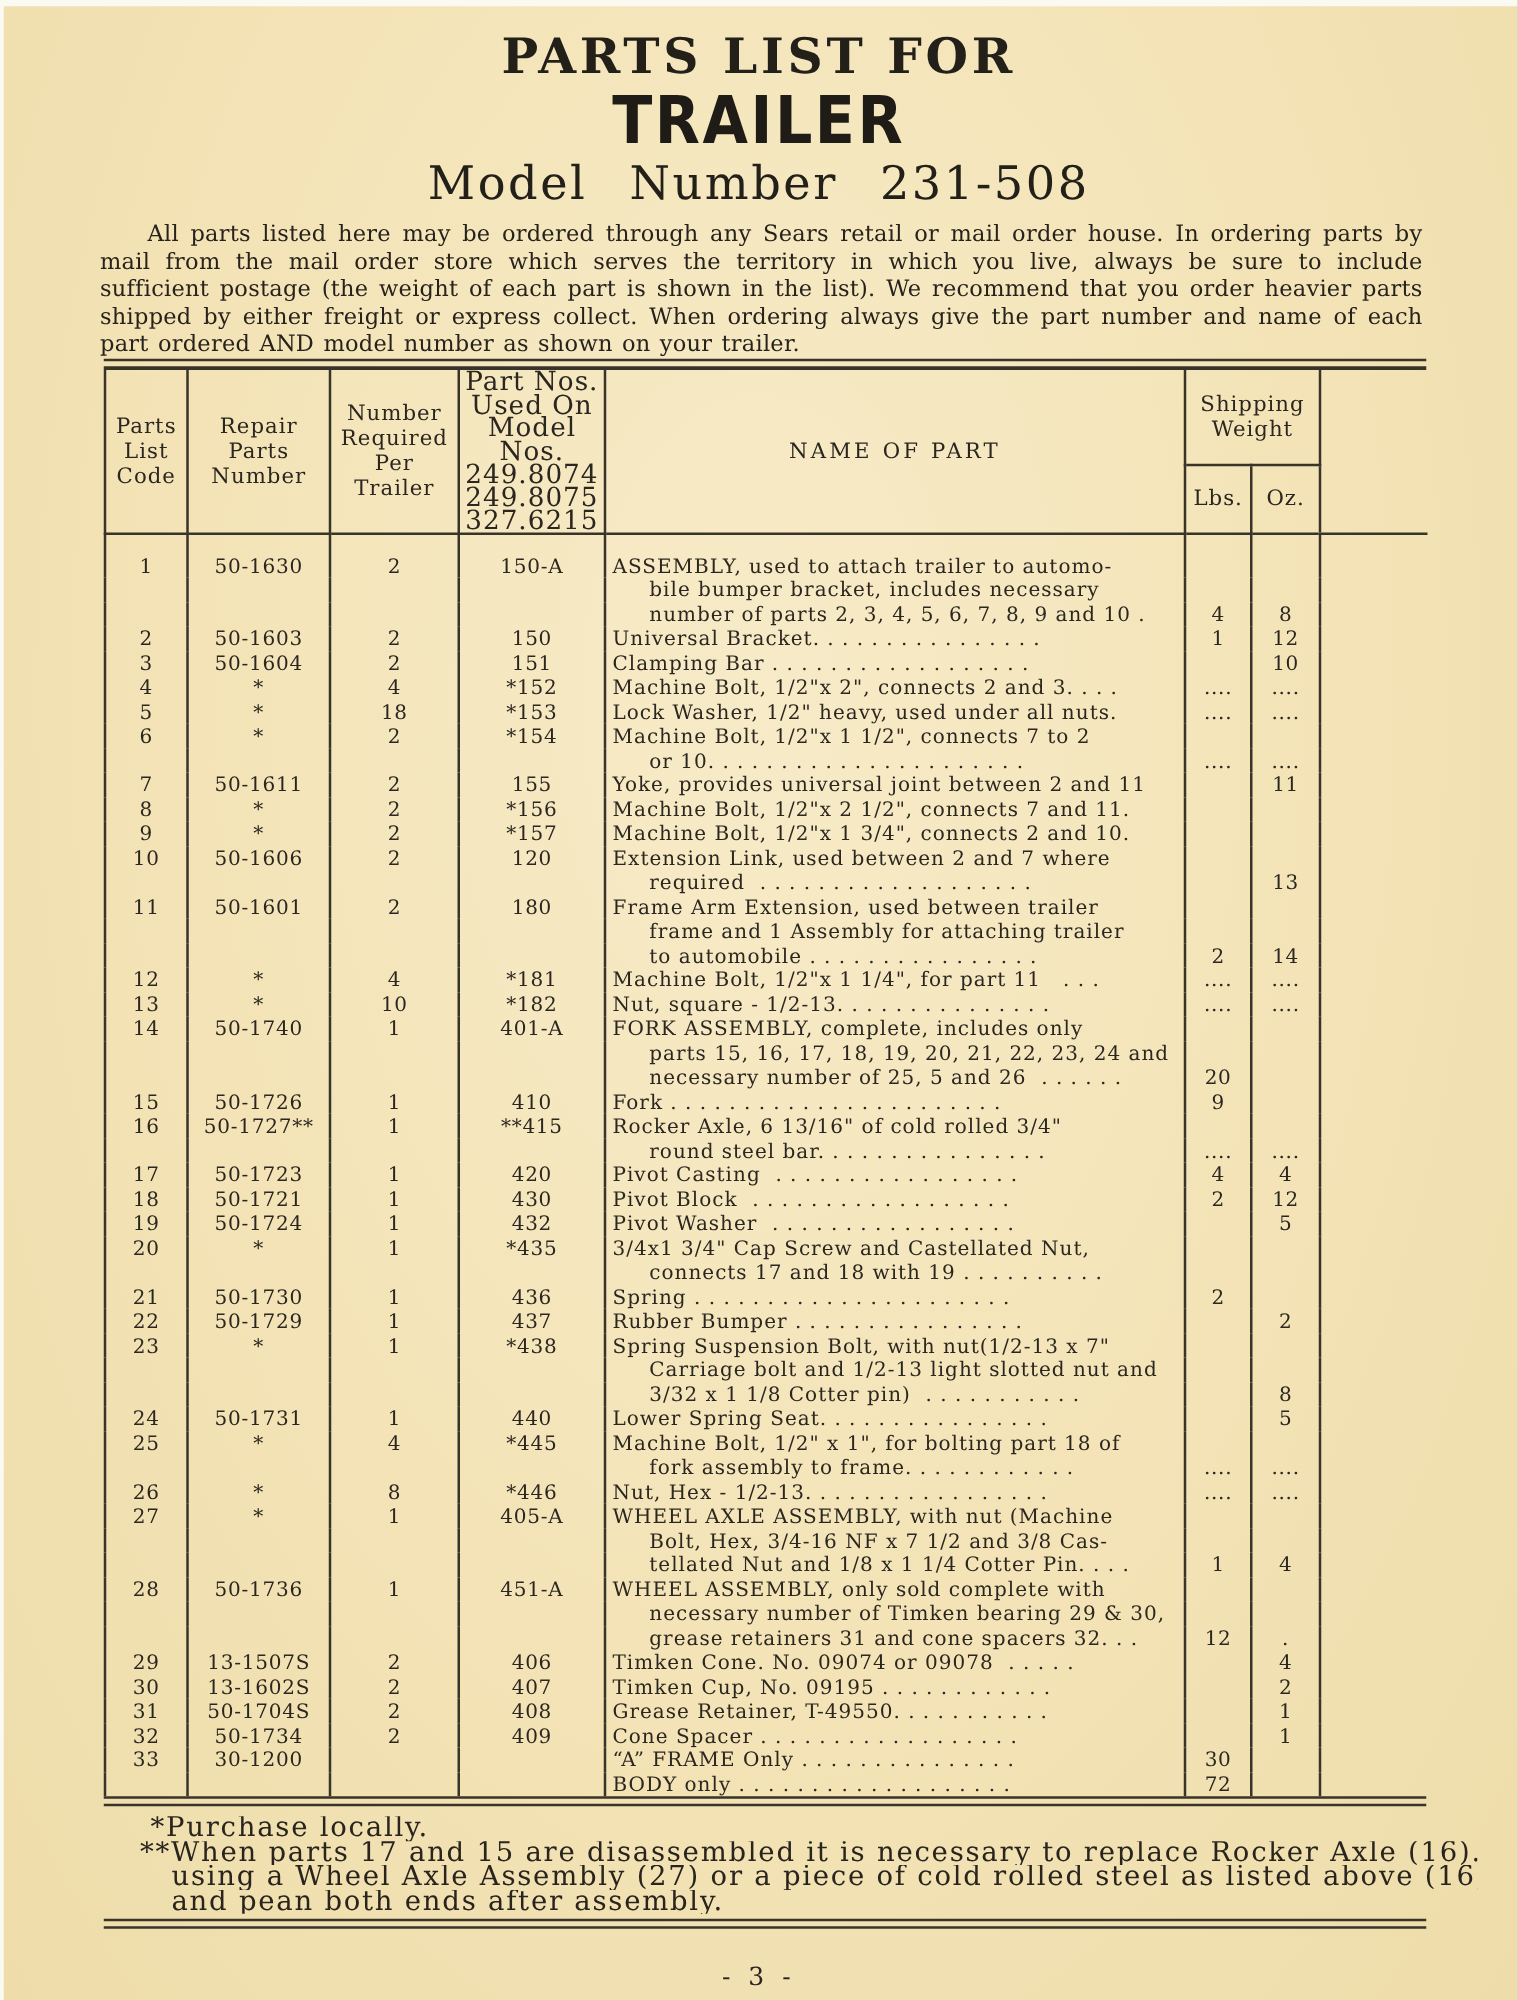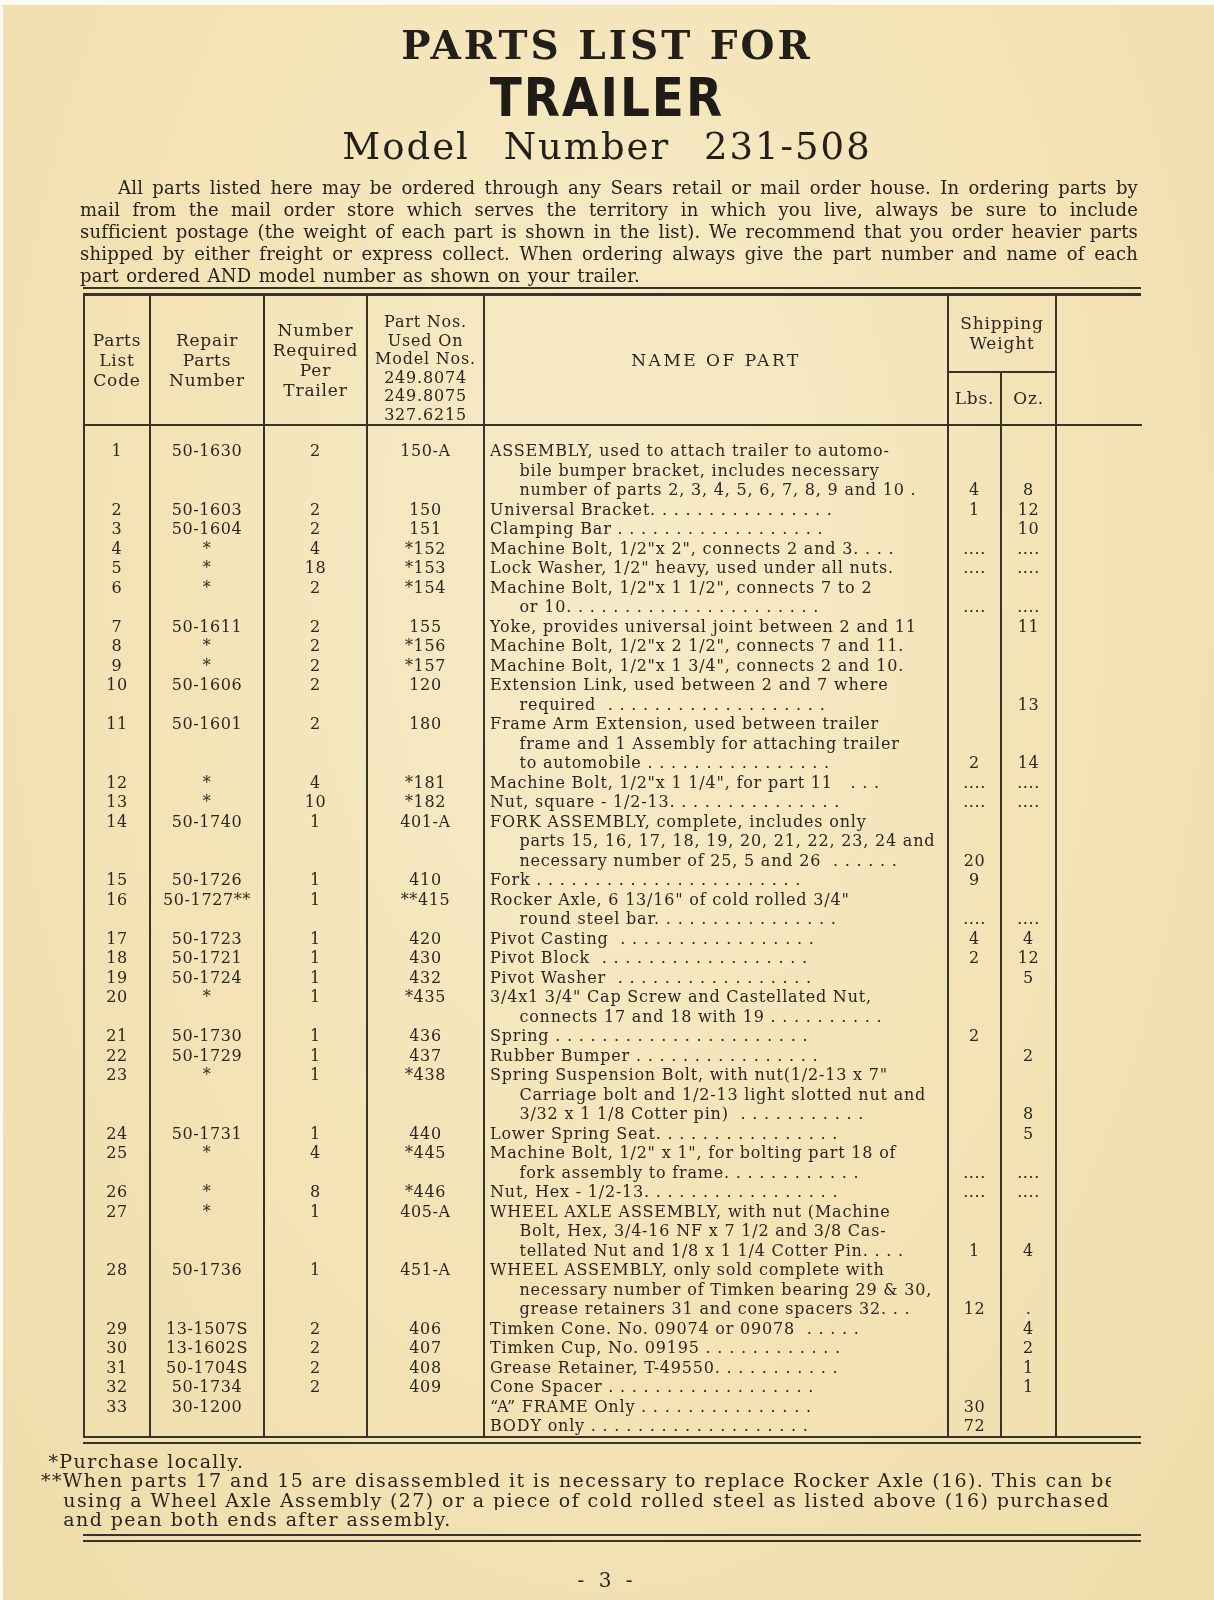--- a/index.html
+++ b/index.html
@@ -46,39 +46,39 @@
 
   th,td{padding:0;font-weight:normal;}
   thead th{
     border-bottom:2px solid #39342a;
     text-align:center;vertical-align:middle;
     font-size:17px;line-height:20px;white-space:pre-line;
     letter-spacing:.8px;color:#2b2720;
   }
   .vl{border-right:2px solid #39342a;}
   .vl-first{border-left:2px solid #39342a;}
-  .th-partnos{vertical-align:top;padding-top:17px;font-size:16px;line-height:18.5px;}
+  .th-partnos{vertical-align:top;padding-top:0;font-size:21px;line-height:18.5px;}
   .th-name{letter-spacing:2.5px;}
   .th-shipping{height:64px;}
   .th-sub{height:44px;}
   .th-extra{border-right:none;}
 
   tbody td{
     font-size:16px;line-height:19.5px;vertical-align:top;
     text-align:center;letter-spacing:.6px;color:#2b2720;
     overflow:hidden;
   }
   tbody tr:first-child td{padding-top:15px;}
   td.cell-part-name{text-align:left;padding-left:5px;white-space:pre;letter-spacing:.8px;}
   td.cell-extra{border-right:none;}
 
   
   .footnotes{
-    margin:8px 0 0 41px;width:1070px;
-    font-size:19px;line-height:19.5px;letter-spacing:1.4px;
+    margin:8px 0 0 112px;width:1070px;
+    font-size:22px;line-height:19.5px;letter-spacing:1.4px;
     white-space:pre;color:#29251e;
   }
   .footnotes .fn-line{overflow:hidden;}
 
   .page-number{
     margin-top:26px;text-align:center;
     font-size:20px;letter-spacing:4px;color:#29251e;
   }
 </style>
 </head>

